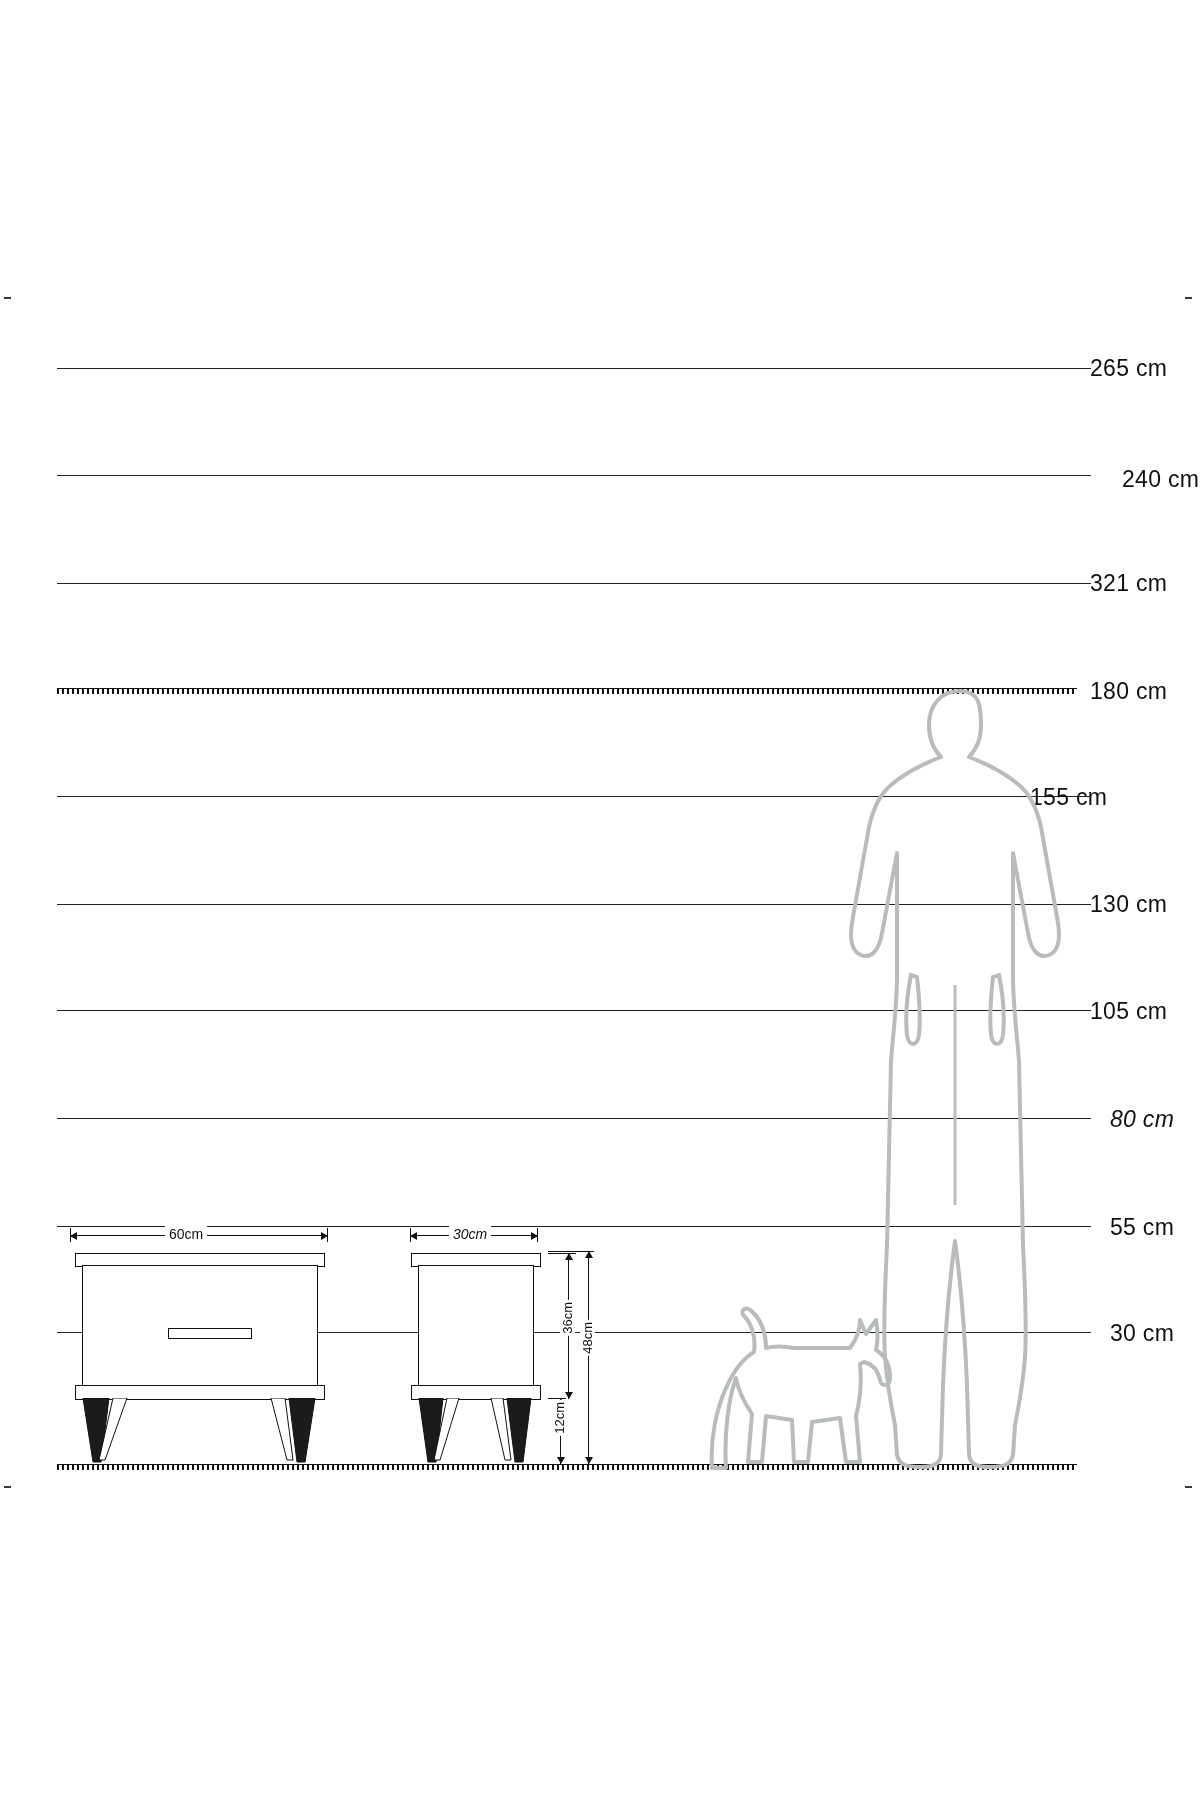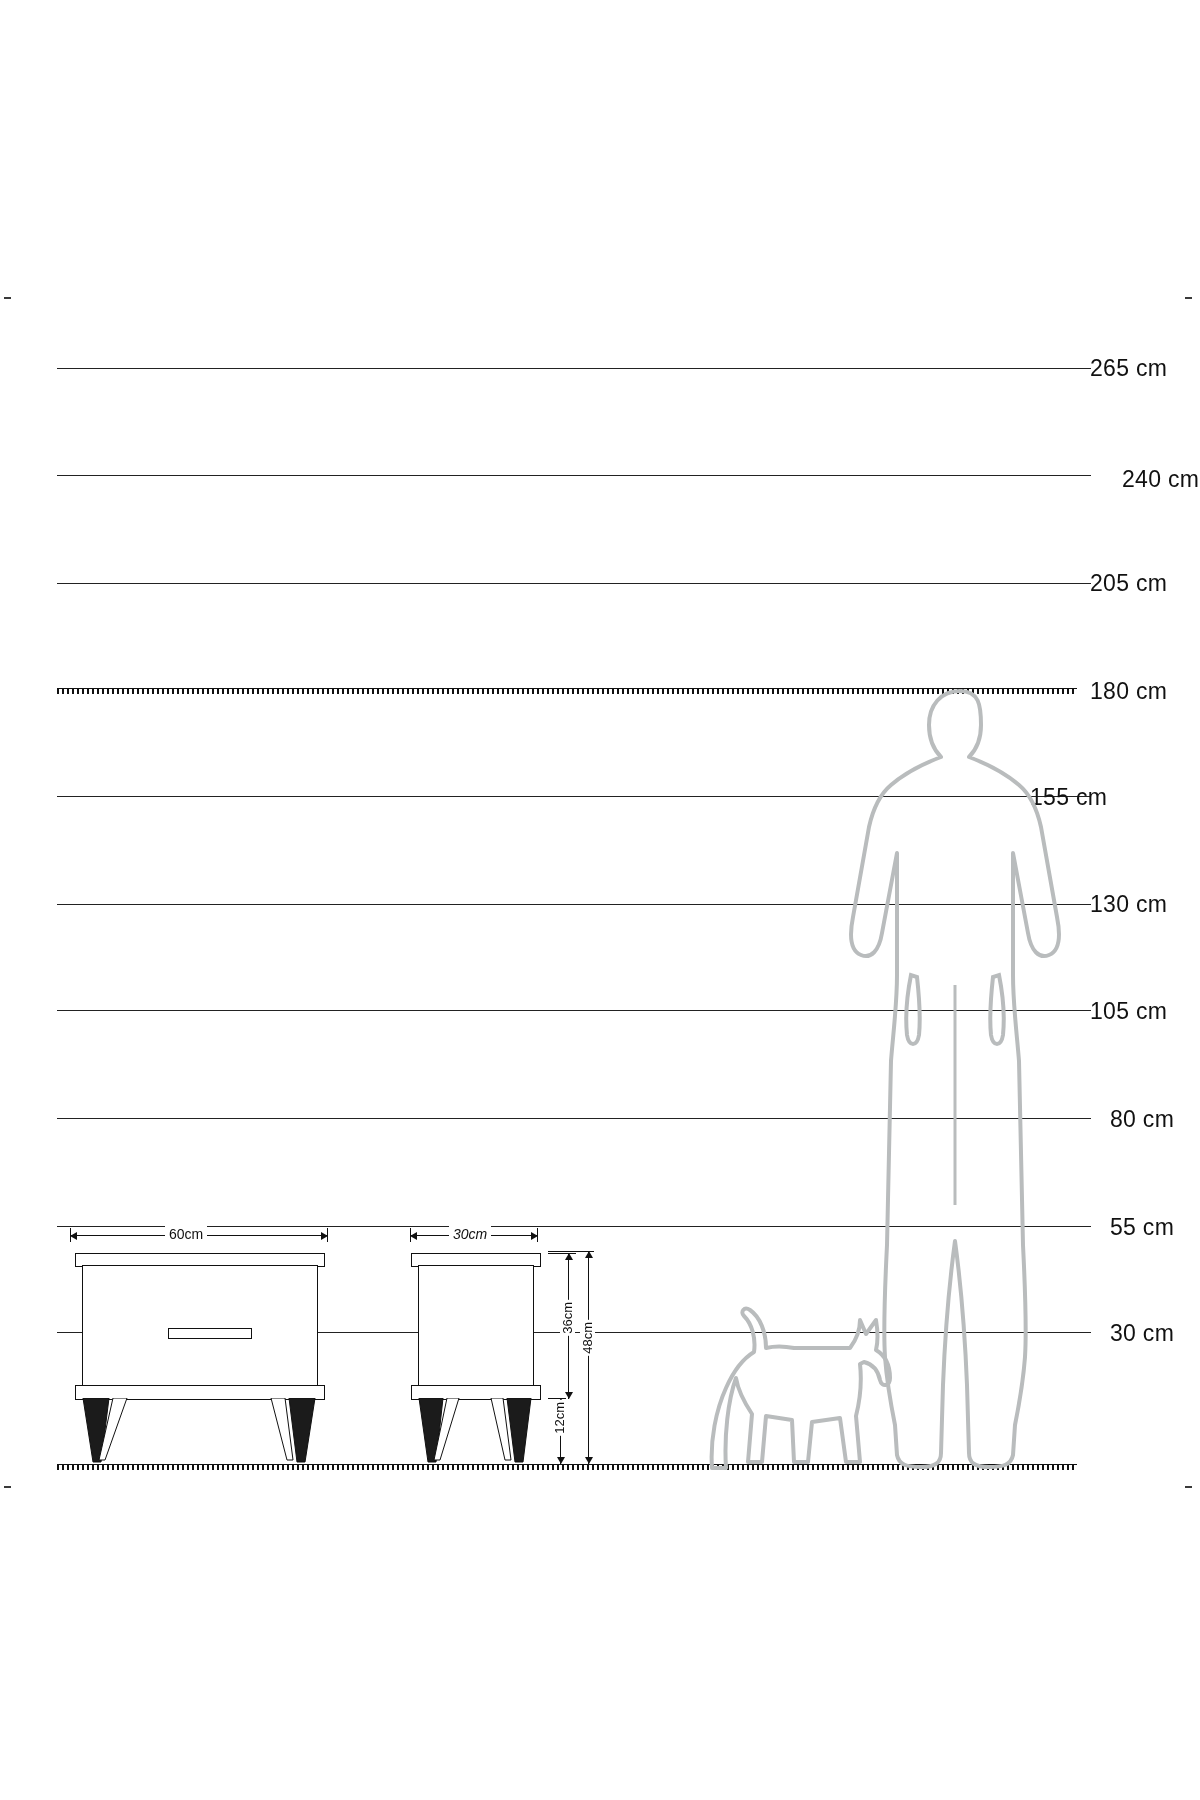--- a/index.html
+++ b/index.html
@@ -64,21 +64,21 @@
   <div class="scale-label" style="left:1090px;top:355px;">265 cm</div>
 
   <div class="scale-line" style="top:475px;width:1010px;">
       <span class="stub"></span>
     </div>
   <div class="scale-label" style="left:1090px;top:466px;margin-left:32px;">240 cm</div>
 
   <div class="scale-line" style="top:583px;width:1010px;">
       <span class="stub"></span>
     </div>
-  <div class="scale-label" style="left:1090px;top:570px;">205 cm</div>
+  <div class="scale-label" style="left:1090px;top:570px;">321 cm</div>
 
   <div class="hatch" style="left:57px;top:689px;width:1020px;"></div>
   <div class="hatch-rule" style="left:57px;top:688px;width:1020px;"></div>
   <div class="scale-label" style="left:1090px;top:678px;">180 cm</div>
 
   <div class="scale-line" style="top:796px;width:1010px;">
       <span class="stub"></span>
     </div>
   <div class="scale-label" style="left:1030px;top:784px;">155 cm</div>
 
@@ -88,21 +88,21 @@
   <div class="scale-label" style="left:1090px;top:891px;">130 cm</div>
 
   <div class="scale-line" style="top:1010px;width:1010px;">
       <span class="stub"></span>
     </div>
   <div class="scale-label" style="left:1090px;top:998px;text-align:center;">105 cm</div>
 
   <div class="scale-line" style="top:1118px;width:1010px;">
       <span class="stub"></span>
     </div>
-  <div class="scale-label" style="left:1110px;top:1106px;">80 cm</div>
+  <div class="scale-label" style="left:1110px;top:1106px;font-style:italic;">80 cm</div>
 
   <div class="scale-line" style="top:1226px;width:1010px;">
       <span class="stub"></span>
     </div>
   <div class="scale-label" style="left:1110px;top:1214px;text-align:center;">55 cm</div>
 
   <div class="scale-line" style="top:1332px;width:1010px;">
       <span class="stub"></span>
     </div>
   <div class="scale-label" style="left:1110px;top:1320px;">30 cm</div>

